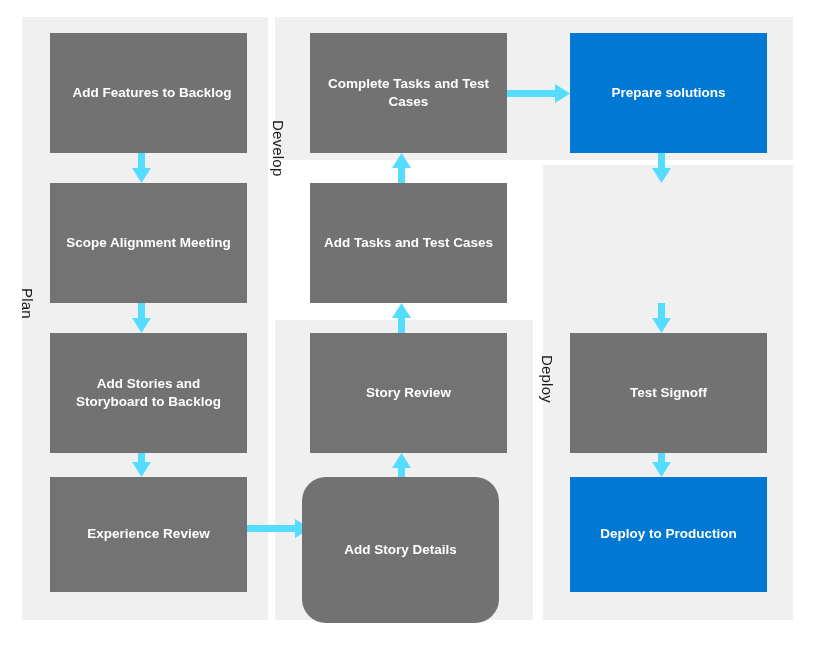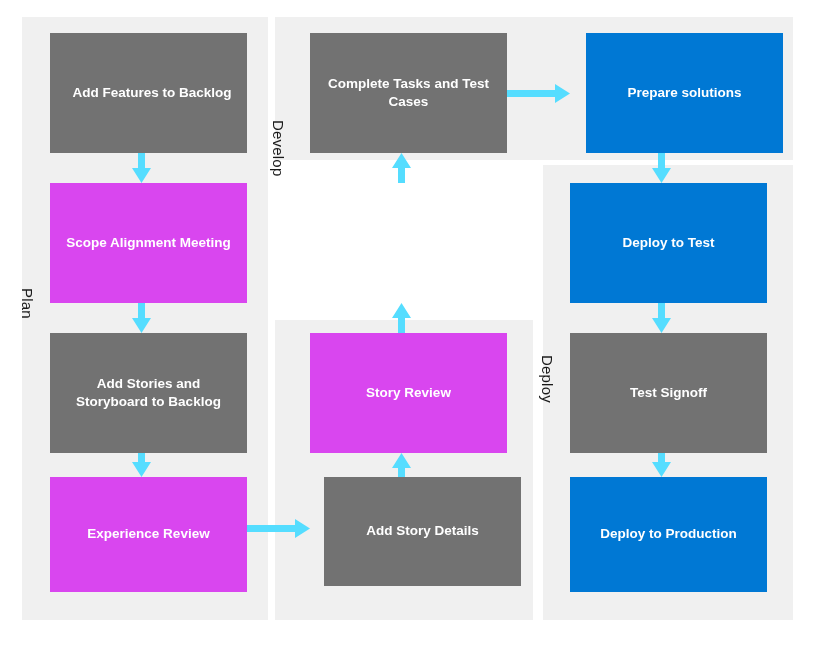--- a/index.html
+++ b/index.html
@@ -24,21 +24,21 @@
     text-align:center;
     color:#ffffff;
     font-size:13.5px;
     line-height:1.35;
     padding:0 10px;
     box-sizing:border-box;
     font-weight:600;
   }
   .node span{display:block;}
   .n-gray{background:#727272;}
-  .n-navy{background:#d946ef;}
+  .n-navy{background:#737373;}
   .n-blue{background:#0078d4;}
   .arrow{position:absolute;}
   .arrow svg{display:block;overflow:visible;}
 </style>
 </head>
 <body>
 
 <div id="canvas">
     <div class="panel" style="left: 22px; top: 17px; width: 246px; height: 603px; background: rgb(240, 240, 240);"></div>
     <div class="panel" style="left: 275px; top: 17px; width: 518px; height: 143px; background: rgb(240, 240, 240);"></div>
@@ -110,31 +110,31 @@
     </div>
     <div class="node n-gray" style="left: 50px; top: 333px; width: 197px; height: 120px;">
       <span>Add Stories and Storyboard to Backlog</span>
     </div>
     <div class="node n-gray" style="left: 310px; top: 33px; width: 197px; height: 120px;">
       <span>Complete Tasks and Test Cases</span>
     </div>
     <div class="node n-navy" style="left: 50px; top: 477px; width: 197px; height: 115px;">
       <span>Experience Review</span>
     </div>
+    <div class="node n-gray" style="left: 310px; top: 183px; width: 197px; height: 120px;">
+      <span>Add Tasks and Test Cases</span>
+    </div>
     <div class="node n-navy" style="left: 310px; top: 333px; width: 197px; height: 120px; text-align: right;">
       <span>Story Review</span>
     </div>
-    <div class="node n-gray" style="left: 324px; top: 477px; width: 197px; height: 109px;">
+    <div class="node n-gray" style="left: 302px; top: 477px; width: 197px; height: 146px; border-radius: 24px;">
       <span>Add Story Details</span>
     </div>
-    <div class="node n-blue" style="left: 586px; top: 33px; width: 197px; height: 120px;">
+    <div class="node n-blue" style="left: 570px; top: 33px; width: 197px; height: 120px;">
       <span>Prepare solutions</span>
-    </div>
-    <div class="node n-blue" style="left: 570px; top: 183px; width: 197px; height: 120px;">
-      <span>Deploy to Test</span>
     </div>
     <div class="node n-gray" style="left: 570px; top: 333px; width: 197px; height: 120px;">
       <span>Test Signoff</span>
     </div>
     <div class="node n-blue" style="left: 570px; top: 477px; width: 197px; height: 115px; justify-content: center;">
       <span>Deploy to Production</span>
     </div>
   </div>
 
 </body></html>

